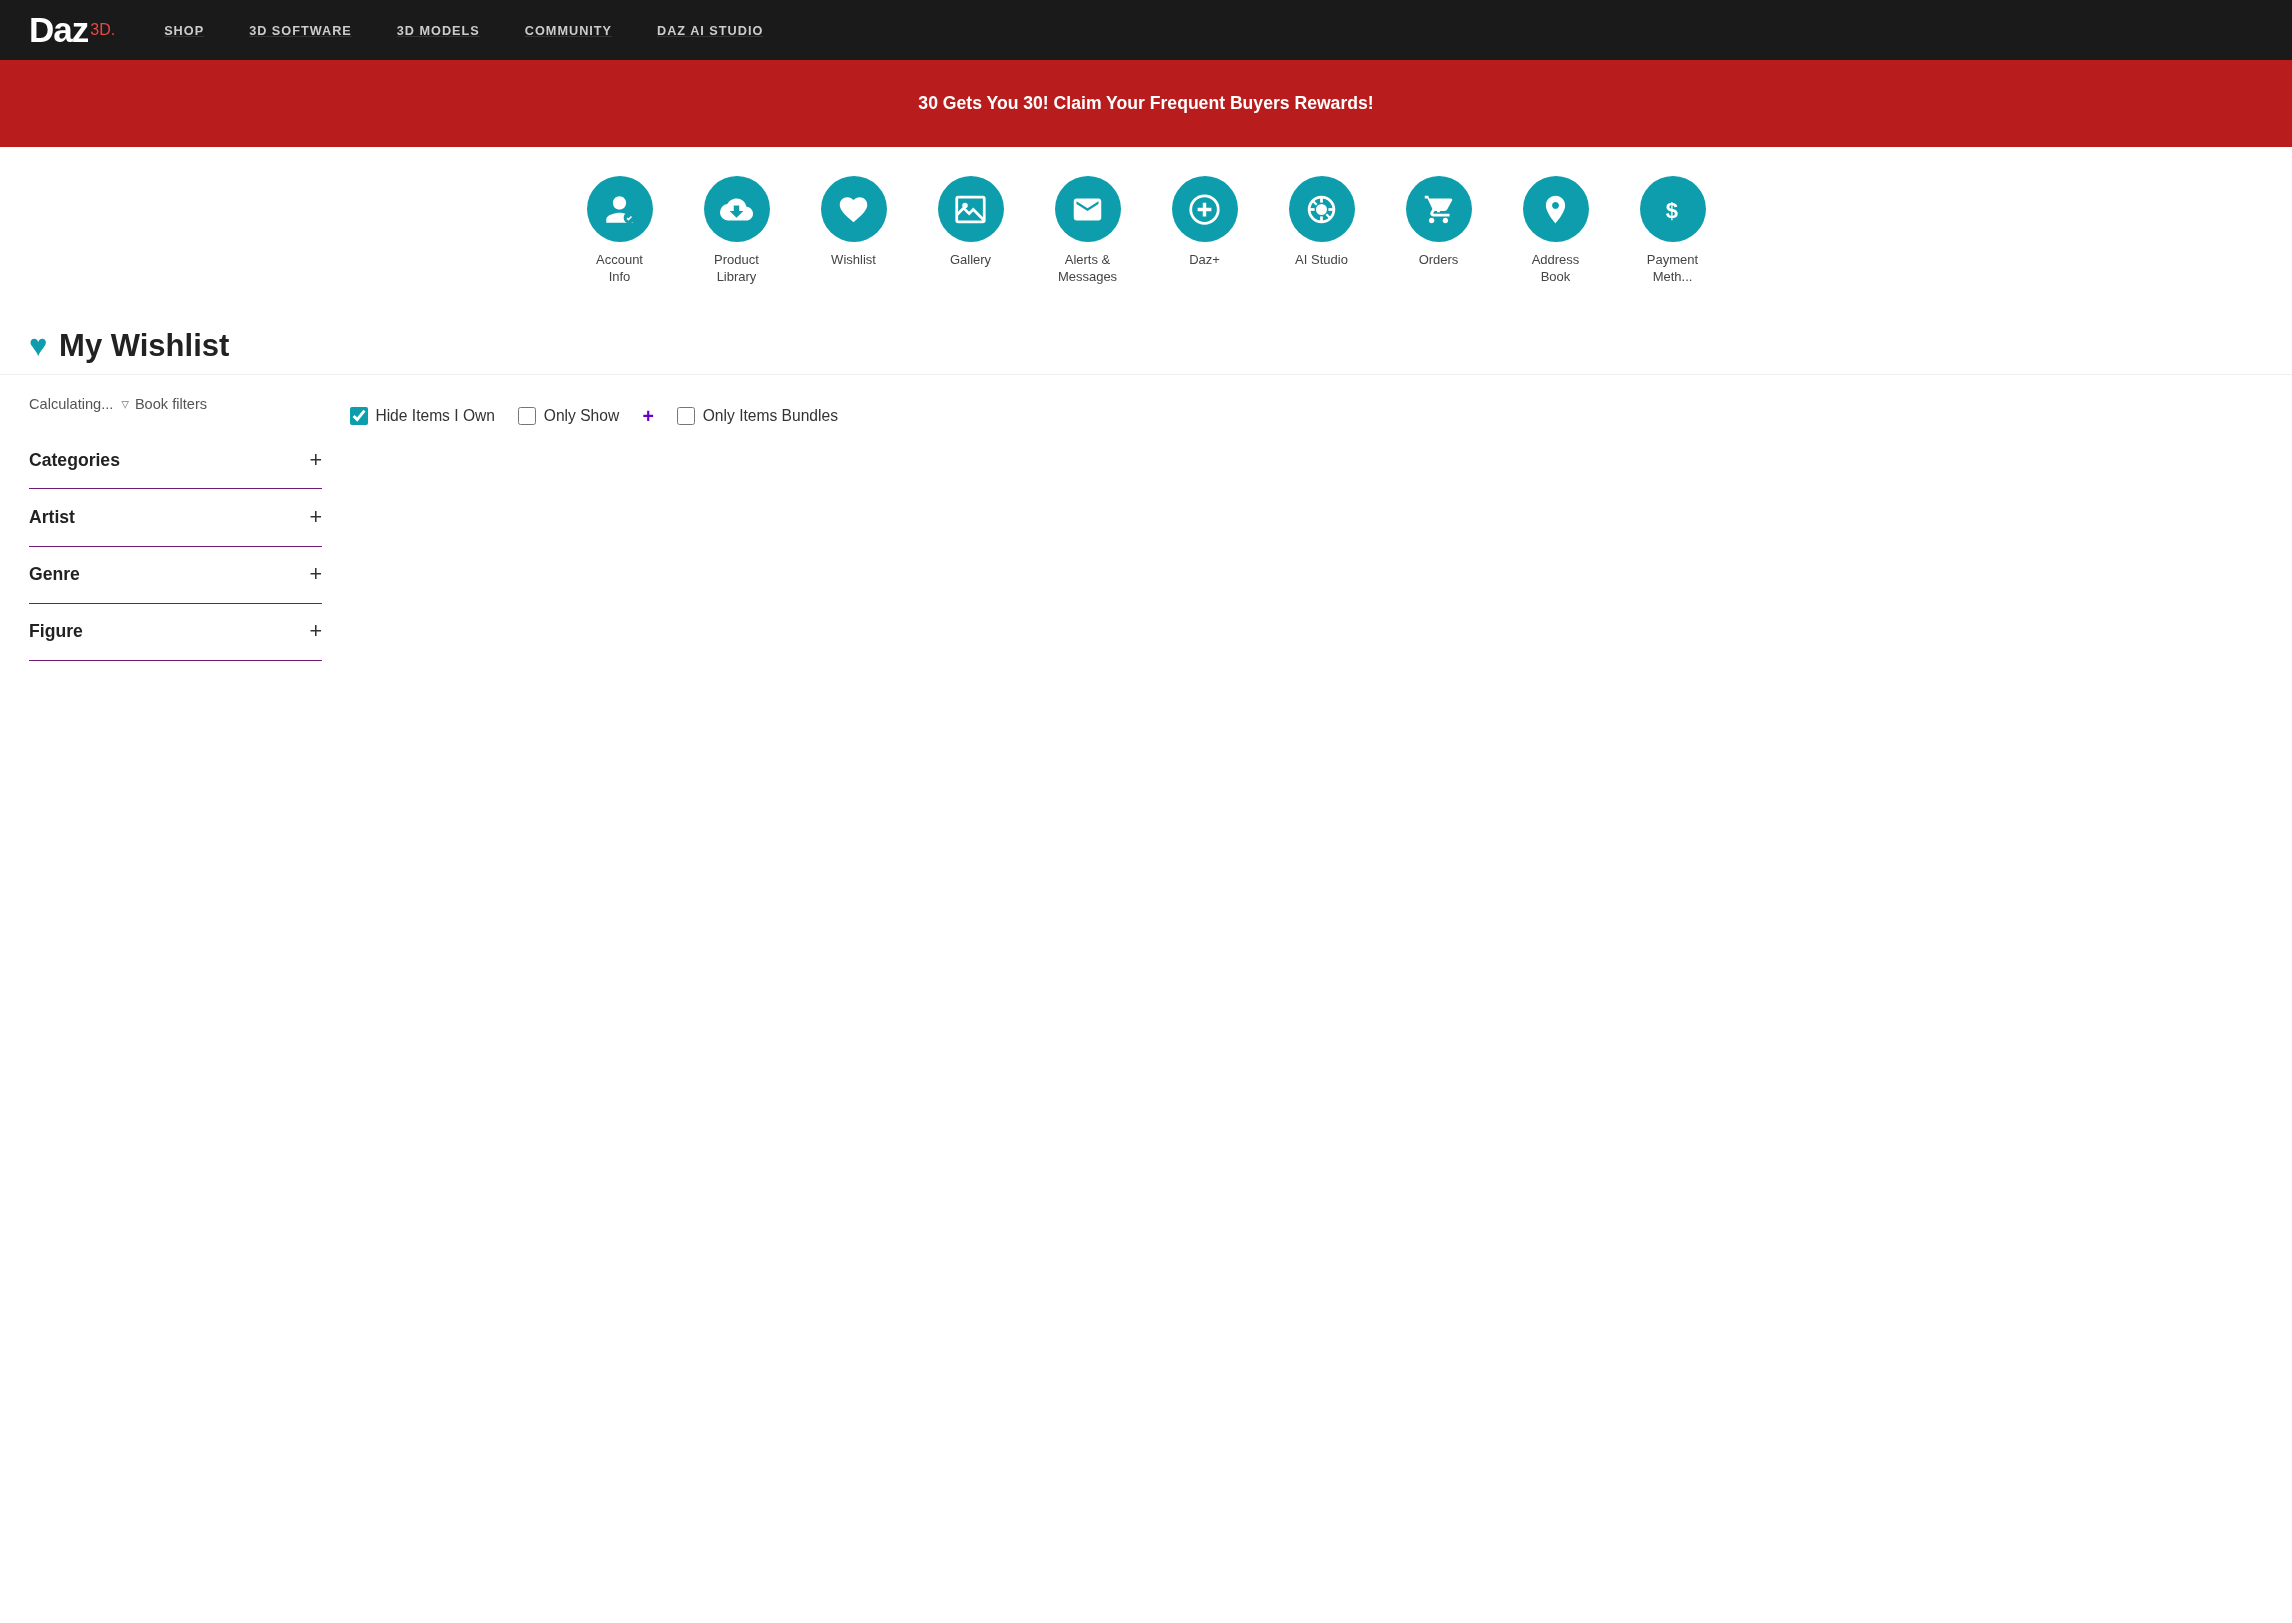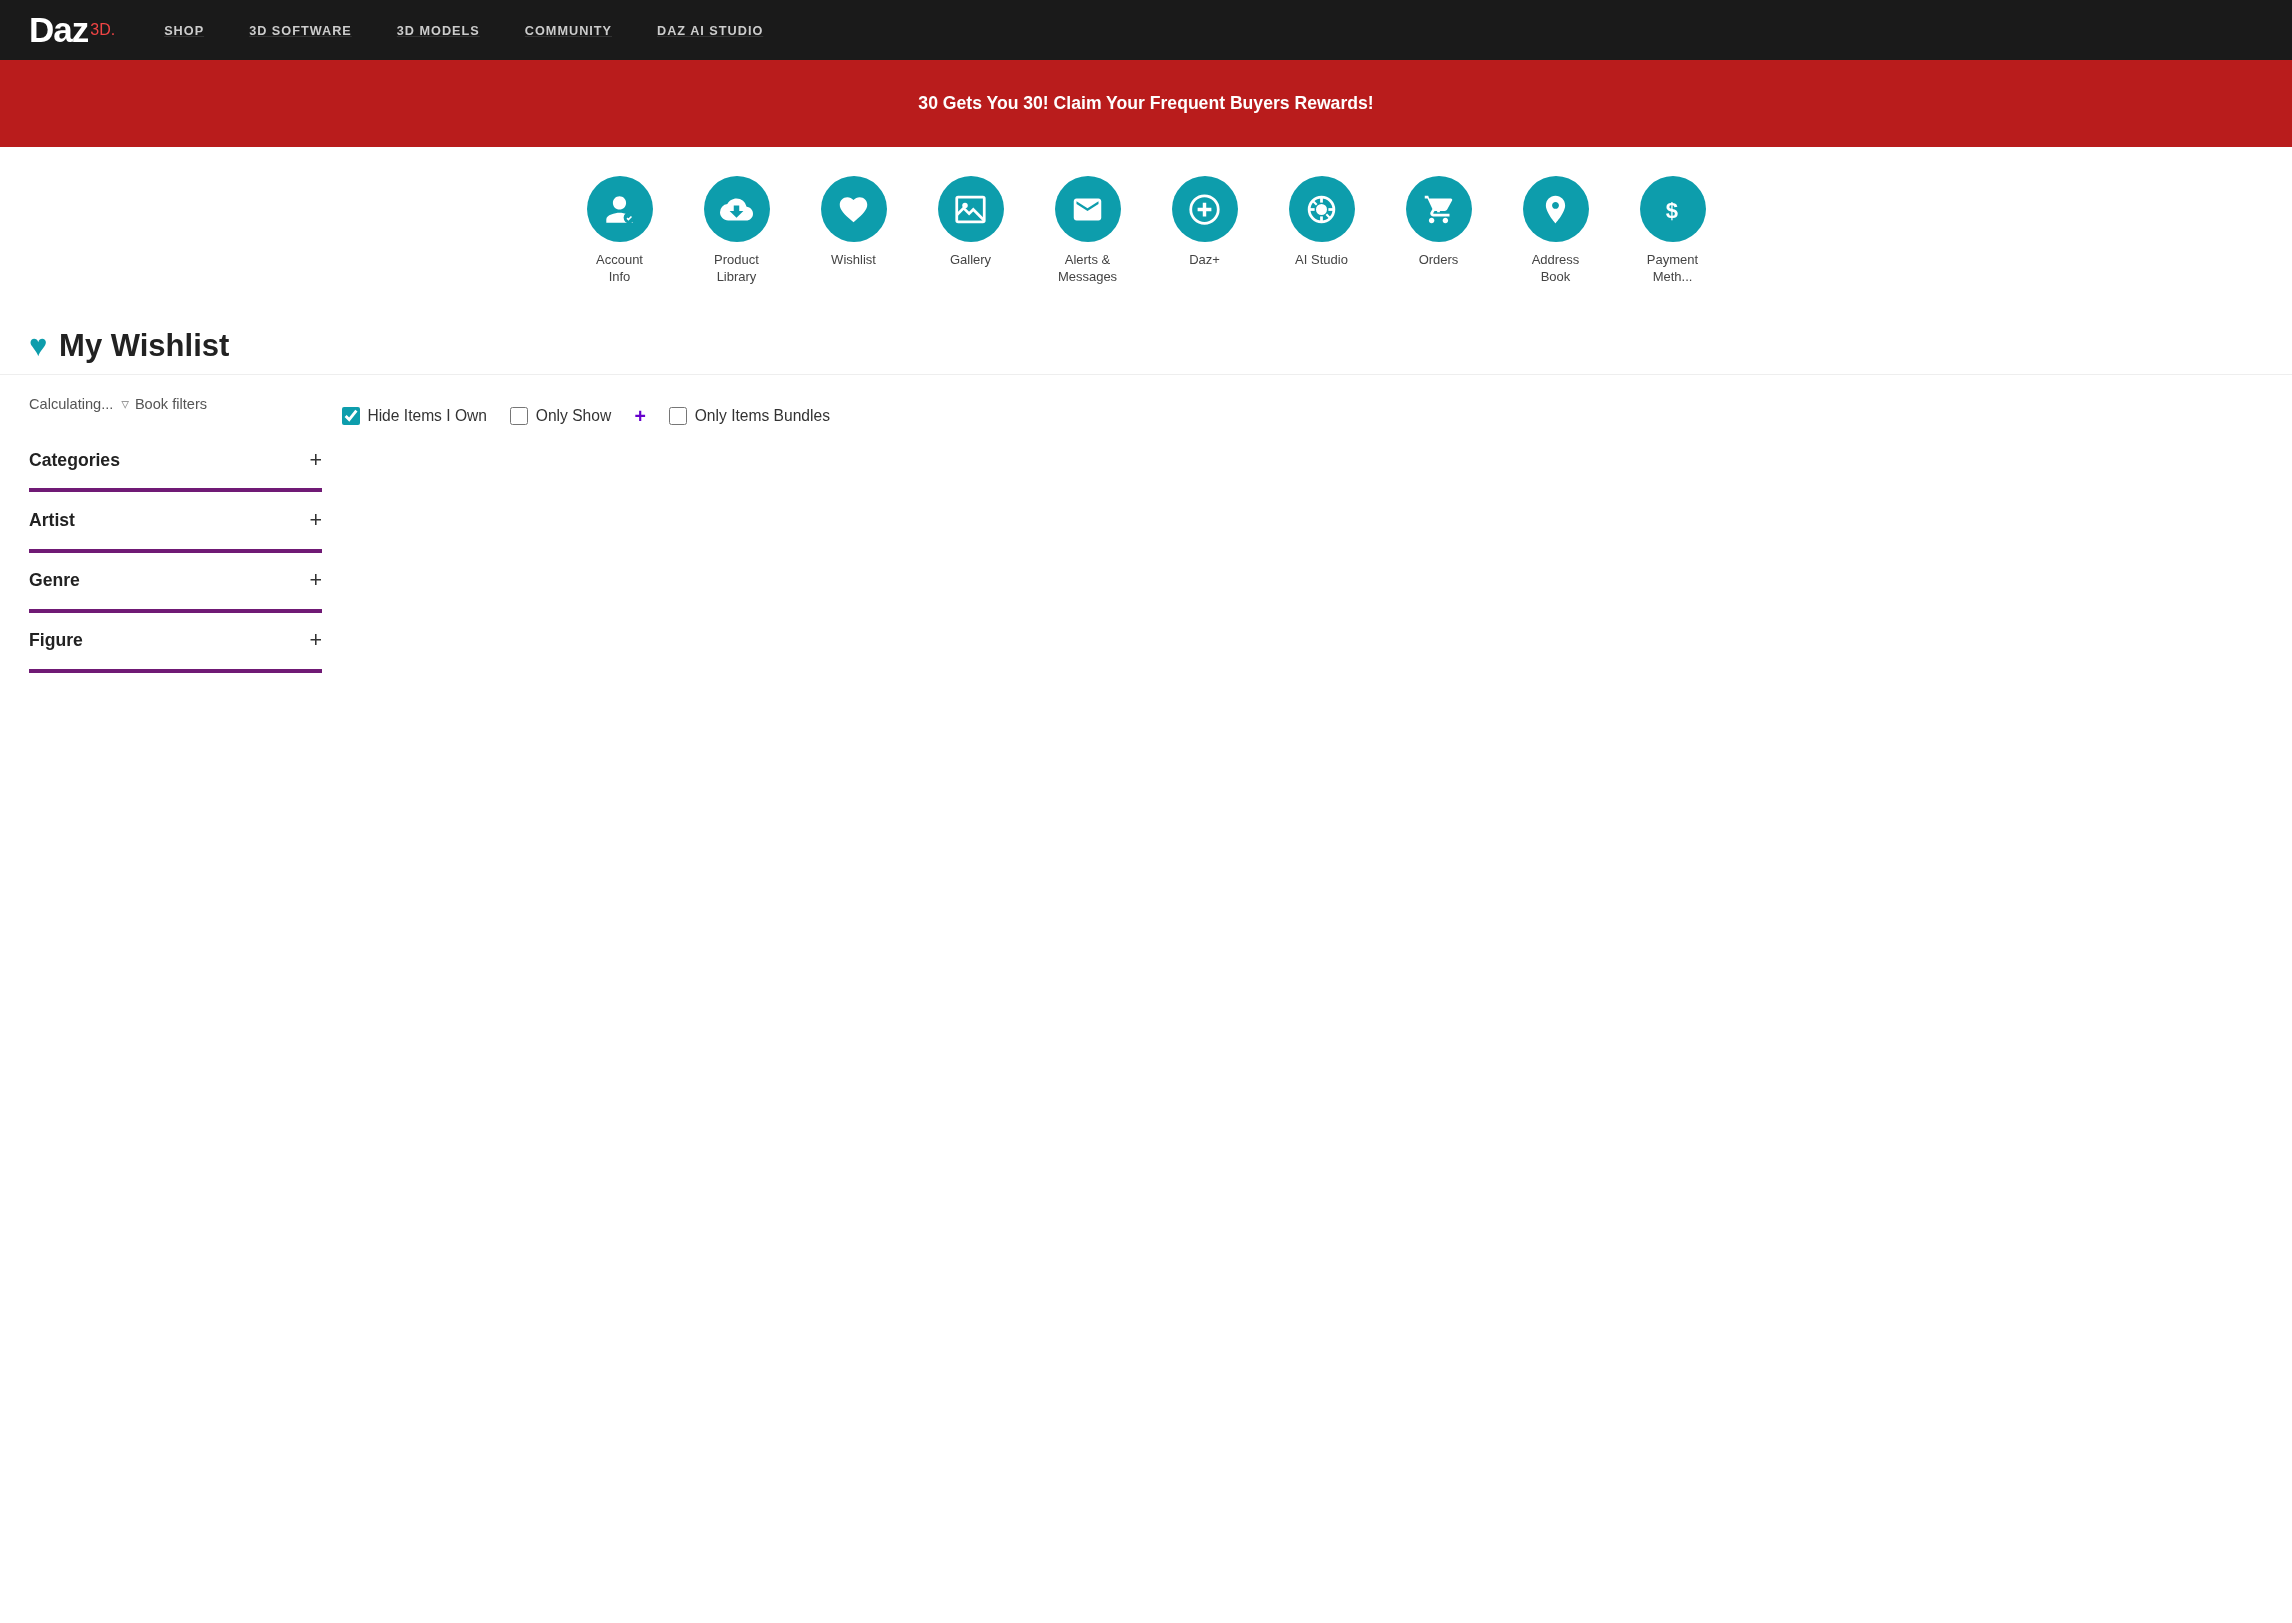--- a/index.html
+++ b/index.html
@@ -108,21 +108,21 @@
     .page-title {
       font-size: 31px;
       font-weight: 700;
       color: #222;
     }
 
     
     .main-content {
       display: flex;
       padding: 19.5px 29px;
-      gap: 20px;
+      gap: 28px;
     }
 
     
     .sidebar {
       width: 293px;
       flex-shrink: 0;
     }
     .filter-header {
       display: flex;
       align-items: center;
@@ -138,21 +138,21 @@
       align-items: center;
       gap: 5.9px;
       font-size: 14.6px;
       color: #555;
       cursor: pointer;
       background: none;
       border: none;
     }
 
     .filter-section {
-      border-bottom: 4px solid #701a75;
+      border-bottom: 1px solid #701a75;
       padding: 15.6px 0;
     }
     .filter-section-header {
       display: flex;
       justify-content: space-between;
       align-items: center;
       cursor: pointer;
     }
     .filter-section-title {
       font-size: 17.6px;

